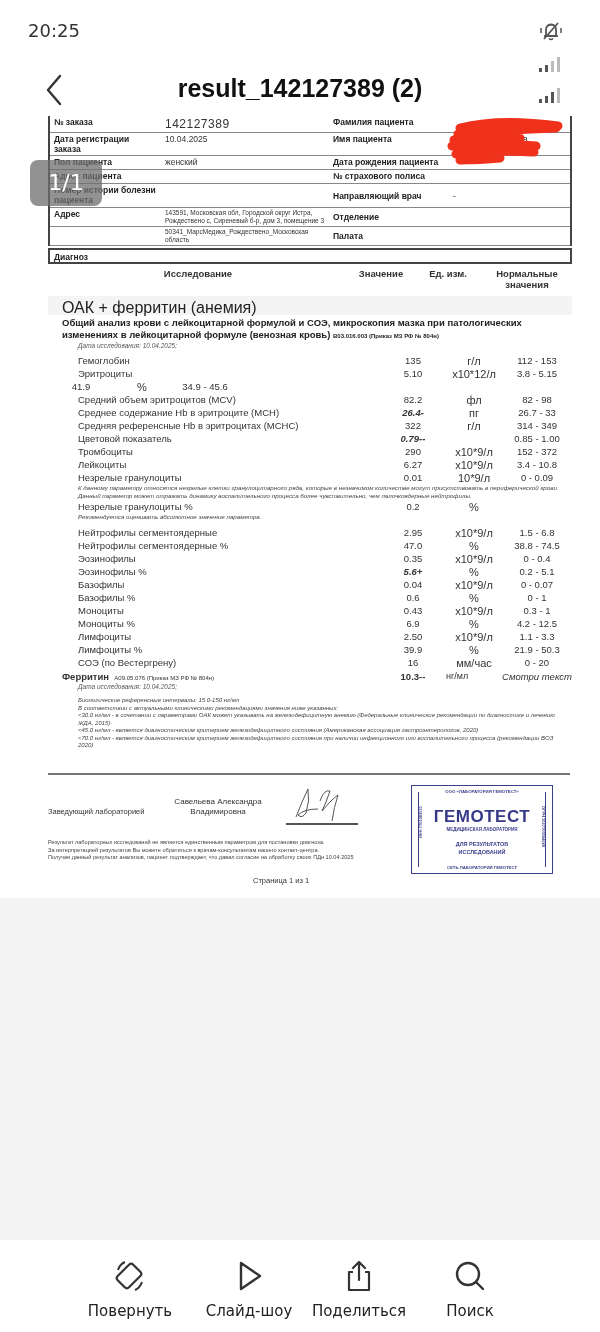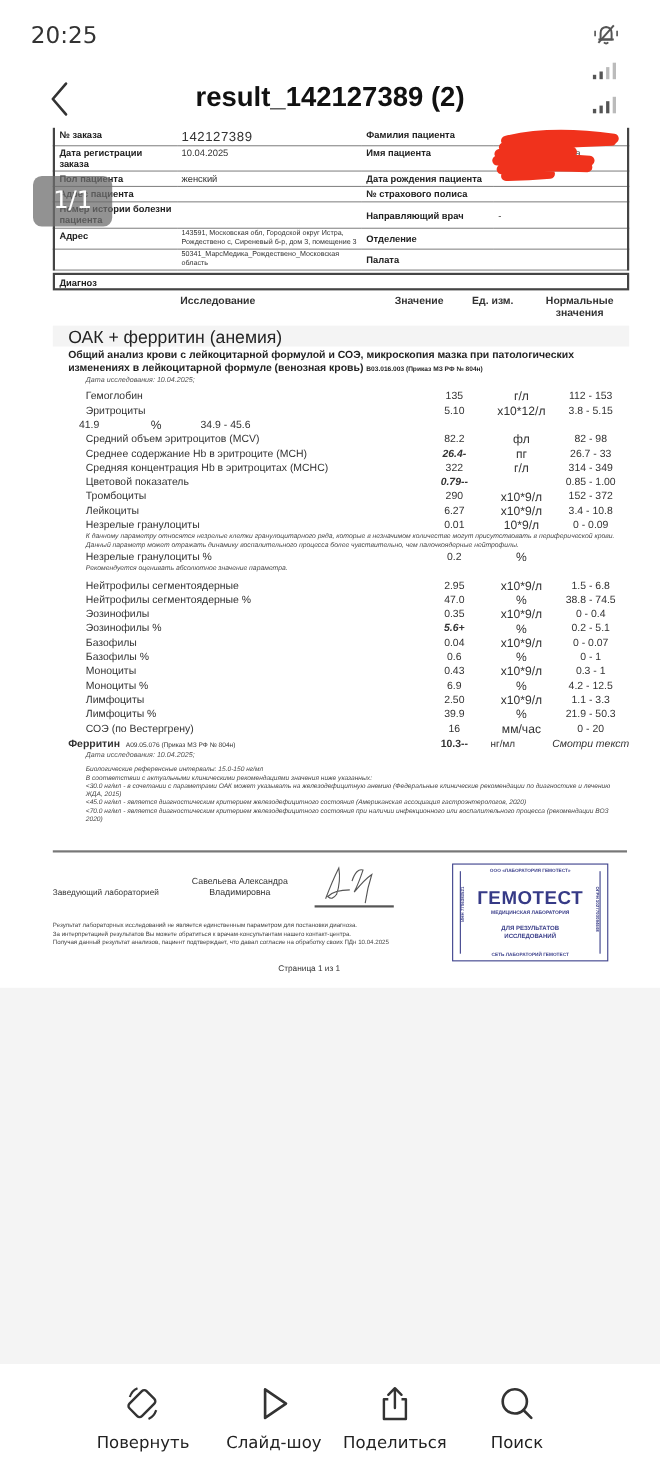--- a/index.html
+++ b/index.html
@@ -1,21 +1,21 @@
 <!DOCTYPE html>
 <html><head>
 <meta charset="utf-8">
 <style>
   * { box-sizing: border-box; margin: 0; padding: 0; }
   html, body { width: 600px; height: 1332px; overflow: hidden; background: #ffffff; }
   body { font-family: "Liberation Sans", sans-serif; color: #222; position: relative; }
 
   
   .statusbar { position: absolute; top: 0; left: 0; width: 600px; height: 64px; }
-  .sb-time { position: absolute; left: 28px; top: 20px; font-size: 21px; color: #333; font-family: "DejaVu Sans", sans-serif; }
+  .sb-time { position: absolute; left: 28px; top: 20px; font-size: 18px; color: #333; font-family: "DejaVu Sans", sans-serif; }
   .sb-icons { position: absolute; right: 30px; top: 20px; display: flex; align-items: center; gap: 13px; flex-direction: column; }
   .sb-icons svg { display: block; }
   .battery { width: 38px; height: 20px; border: 1.5px solid #555; border-radius: 5px; position: relative; font-size: 13px; text-align: center; line-height: 17px; color: #333; font-family: "DejaVu Sans", sans-serif; }
   .battery::after { content: ""; position: absolute; right: -5px; top: 6px; width: 3px; height: 6px; background: #555; border-radius: 0 2px 2px 0; }
 
   
   .header { position: absolute; top: 64px; left: 0; width: 600px; height: 52px; }
   .back-btn { position: absolute; left: 40px; top: 8px; width: 30px; height: 36px; cursor: pointer; }
   .title { position: absolute; left: 0; right: 0; top: 10px; text-align: center; font-size: 25px; font-weight: bold; color: #111; font-family: "Liberation Sans", sans-serif; }
 
@@ -237,21 +237,21 @@
           <span class="u">фл</span>
           <span class="r">82 - 98</span>
         </div>
         <div class="row">
           <span class="n">Среднее содержание Hb в эритроците (MCH)</span>
           <span class="v flag">26.4-</span>
           <span class="u">пг</span>
           <span class="r">26.7 - 33</span>
         </div>
         <div class="row">
-          <span class="n">Средняя концентрация Hb в эритроцитах (MCHC)</span>
+          <span class="n">Средняя референсные Hb в эритроцитах (MCHC)</span>
           <span class="v">322</span>
           <span class="u">г/л</span>
           <span class="r">314 - 349</span>
         </div>
         <div class="row">
           <span class="n">Цветовой показатель</span>
           <span class="v flag">0.79--</span>
           <span class="u"></span>
           <span class="r">0.85 - 1.00</span>
         </div>

